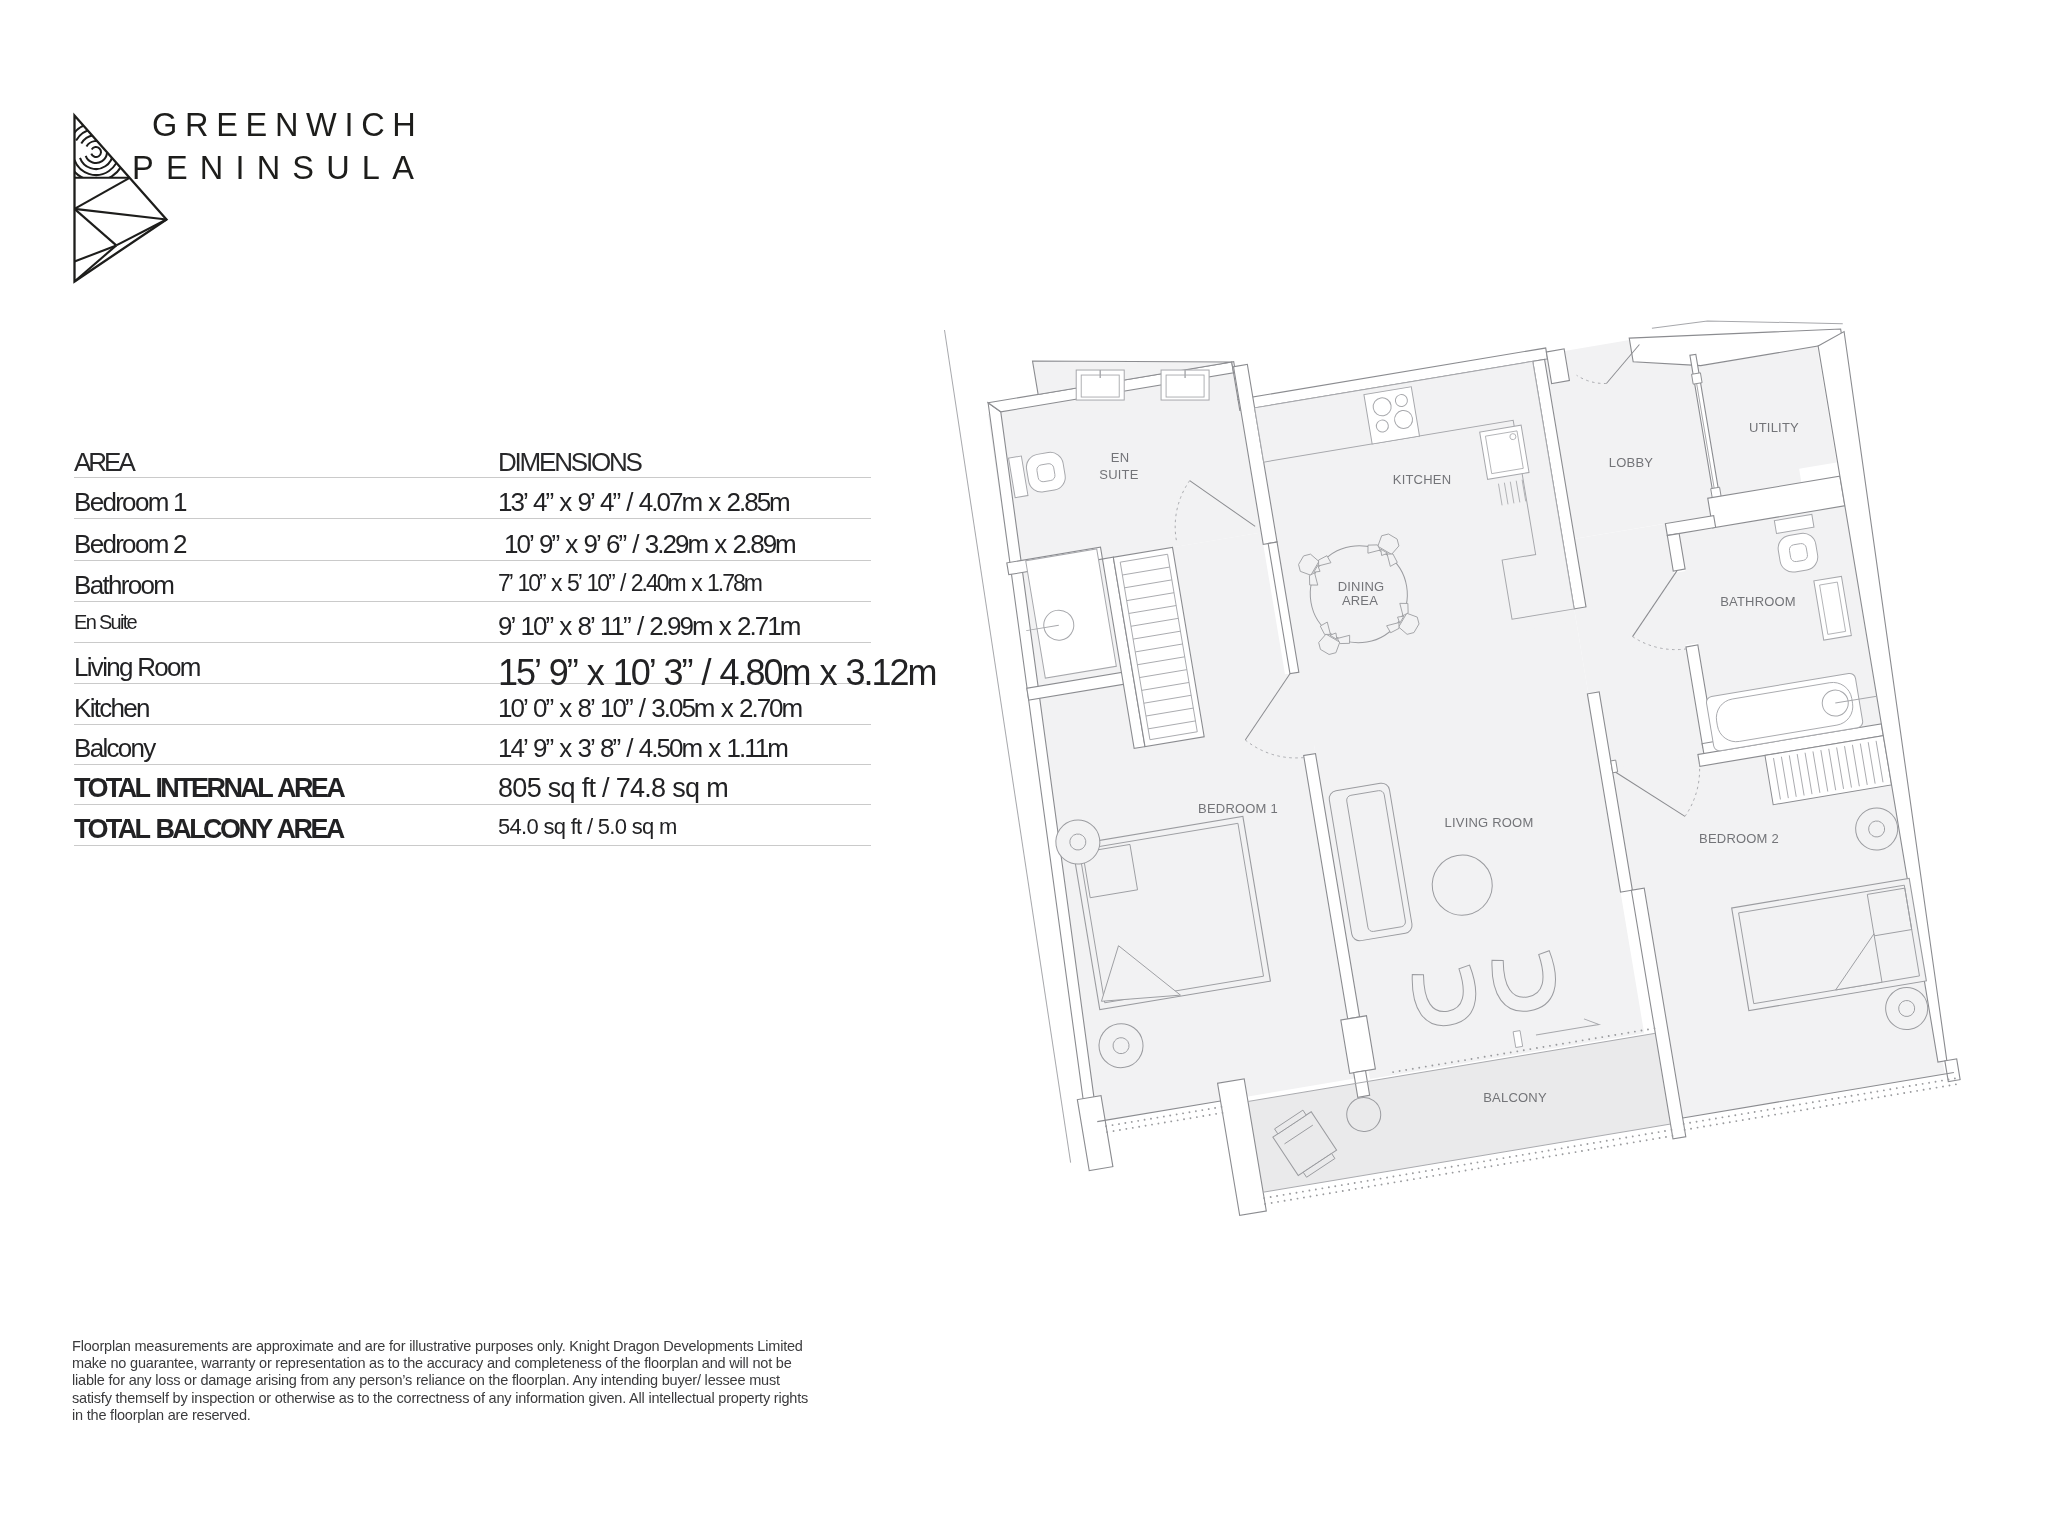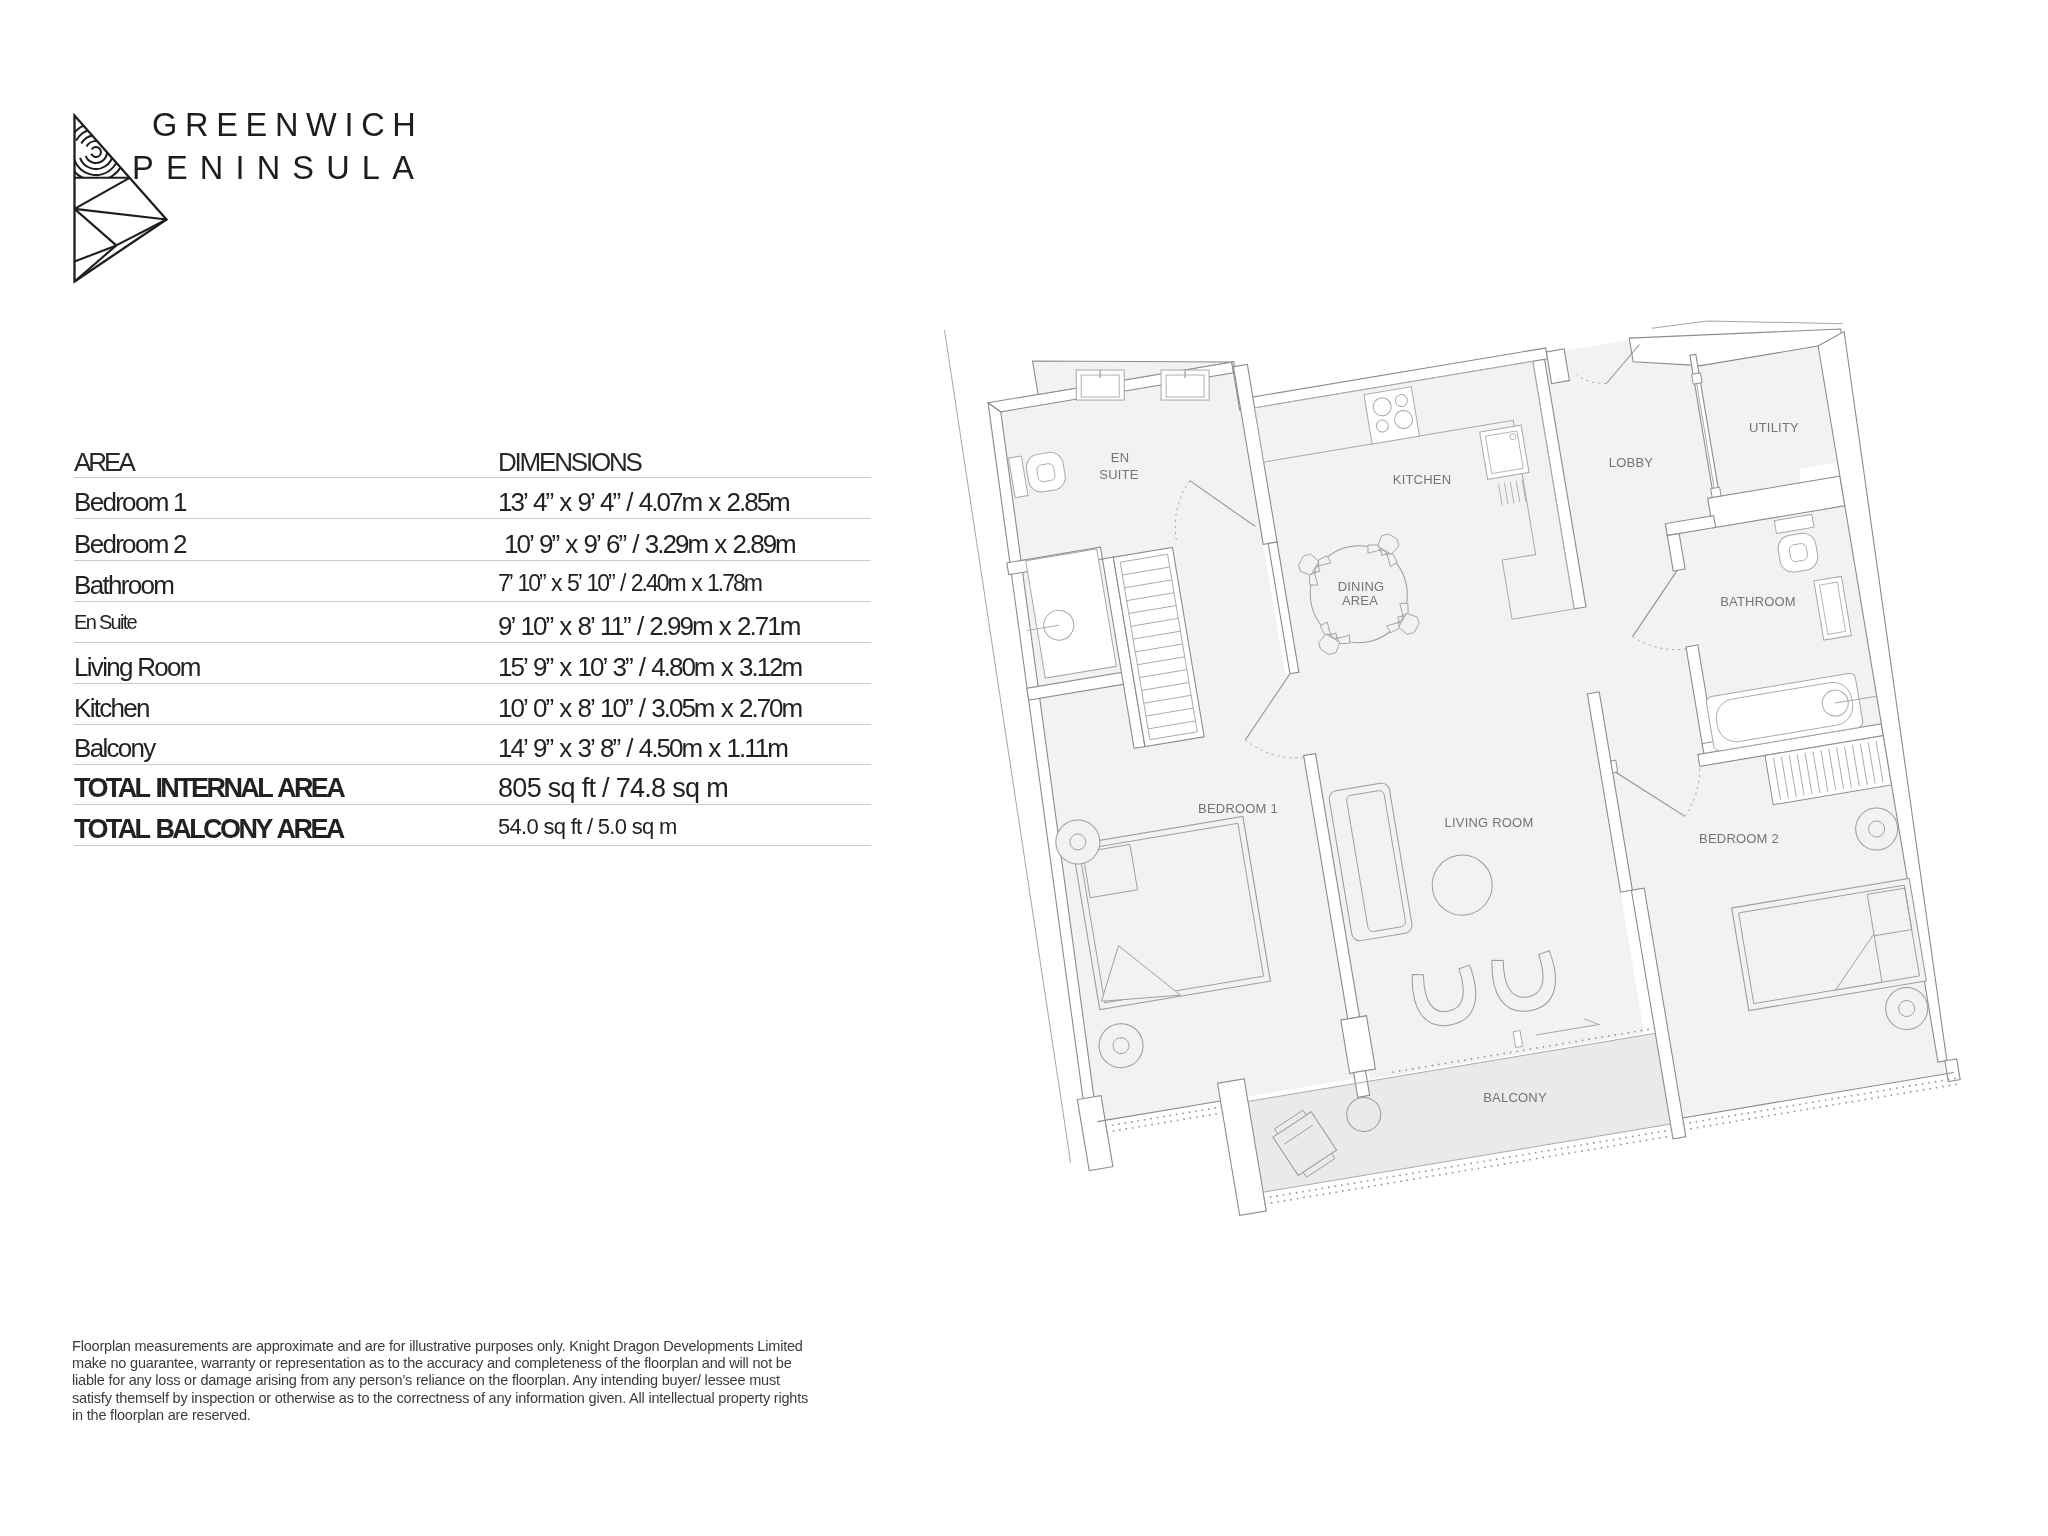--- a/index.html
+++ b/index.html
@@ -42,21 +42,21 @@
 <div style="position:absolute;left:74px;top:844.9px;width:797px;height:1px;background:#cacaca"></div>
 <div style="position:absolute;left:74px;top:487.3px;font-size:26px;letter-spacing:-1.7px;font-weight:400;color:#222224;">Bedroom 1</div>
 <div style="position:absolute;left:498px;top:487.3px;font-size:26px;letter-spacing:-2.0px;word-spacing:2px;font-weight:400;color:#222224;">13’ 4” x 9’ 4” / 4.07m x 2.85m</div>
 <div style="position:absolute;left:74px;top:529.2px;font-size:26px;letter-spacing:-1.7px;font-weight:400;color:#222224;">Bedroom 2</div>
 <div style="position:absolute;left:504px;top:529.2px;font-size:26px;letter-spacing:-2.0px;word-spacing:2px;font-weight:400;color:#222224;">10’ 9” x 9’ 6” / 3.29m x 2.89m</div>
 <div style="position:absolute;left:74px;top:569.6px;font-size:26px;letter-spacing:-1.7px;font-weight:400;color:#222224;">Bathroom</div>
 <div style="position:absolute;left:498px;top:569.6px;font-size:23px;letter-spacing:-2.0px;word-spacing:2px;font-weight:400;color:#222224;">7’ 10” x 5’ 10” / 2.40m x 1.78m</div>
 <div style="position:absolute;left:74px;top:611.3px;font-size:20px;letter-spacing:-1.7px;font-weight:400;color:#222224;">En Suite</div>
 <div style="position:absolute;left:498px;top:611.3px;font-size:26px;letter-spacing:-2.0px;word-spacing:2px;font-weight:400;color:#222224;">9’ 10” x 8’ 11” / 2.99m x 2.71m</div>
 <div style="position:absolute;left:74px;top:651.7px;font-size:26px;letter-spacing:-1.7px;font-weight:400;color:#222224;">Living Room</div>
-<div style="position:absolute;left:498px;top:651.7px;font-size:26px;letter-spacing:-2.0px;word-spacing:2px;font-weight:400;color:#222224;">15’ 9” x 10’ 3” / 4.80m x 3.12m</div>
+<div style="position:absolute;left:498px;top:651.7px;font-size:36px;letter-spacing:-2.0px;word-spacing:2px;font-weight:400;color:#222224;">15’ 9” x 10’ 3” / 4.80m x 3.12m</div>
 <div style="position:absolute;left:74px;top:692.7px;font-size:26px;letter-spacing:-1.7px;font-weight:400;color:#222224;">Kitchen</div>
 <div style="position:absolute;left:498px;top:692.7px;font-size:26px;letter-spacing:-2.0px;word-spacing:2px;font-weight:400;color:#222224;">10’ 0” x 8’ 10” / 3.05m x 2.70m</div>
 <div style="position:absolute;left:74px;top:732.9px;font-size:26px;letter-spacing:-1.7px;font-weight:400;color:#222224;">Balcony</div>
 <div style="position:absolute;left:498px;top:732.9px;font-size:26px;letter-spacing:-2.0px;word-spacing:2px;font-weight:400;color:#222224;">14’ 9” x 3’ 8” / 4.50m x 1.11m</div>
 <div style="position:absolute;left:74px;top:773.2px;font-size:27px;letter-spacing:-2.6px;word-spacing:2.5px;font-weight:700;color:#222224;">TOTAL INTERNAL AREA</div>
 <div style="position:absolute;left:498px;top:773.2px;font-size:27px;letter-spacing:-0.7px;font-weight:400;color:#222224;">805 sq ft / 74.8 sq m</div>
 <div style="position:absolute;left:74px;top:813.9px;font-size:27px;letter-spacing:-2.6px;word-spacing:2.5px;font-weight:700;color:#222224;">TOTAL BALCONY AREA</div>
 <div style="position:absolute;left:498px;top:813.9px;font-size:22px;letter-spacing:-0.7px;font-weight:400;color:#222224;">54.0 sq ft / 5.0 sq m</div>
 <div style="position:absolute;left:72px;top:1338px;font-size:14.5px;letter-spacing:-0.2px;line-height:17.2px;color:#3b3b3d;">Floorplan measurements are approximate and are for illustrative purposes only. Knight Dragon Developments Limited<br>make no guarantee, warranty or representation as to the accuracy and completeness of the floorplan and will not be<br>liable for any loss or damage arising from any person’s reliance on the floorplan. Any intending buyer/ lessee must<br>satisfy themself by inspection or otherwise as to the correctness of any information given. All intellectual property rights<br>in the floorplan are reserved.</div>
 <svg width="2048" height="1536" viewBox="0 0 2048 1536" style="position:absolute;left:0;top:0">

